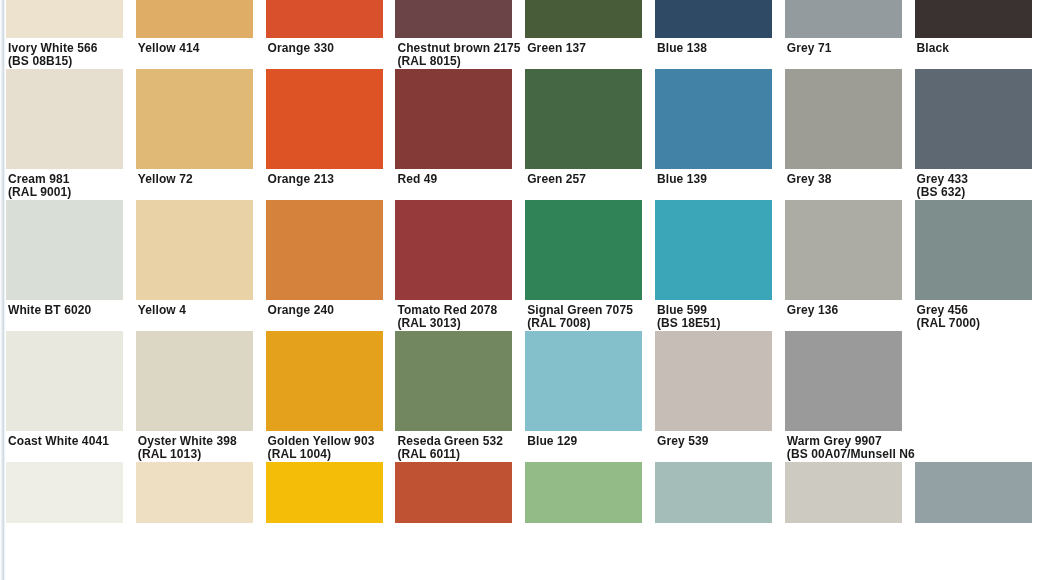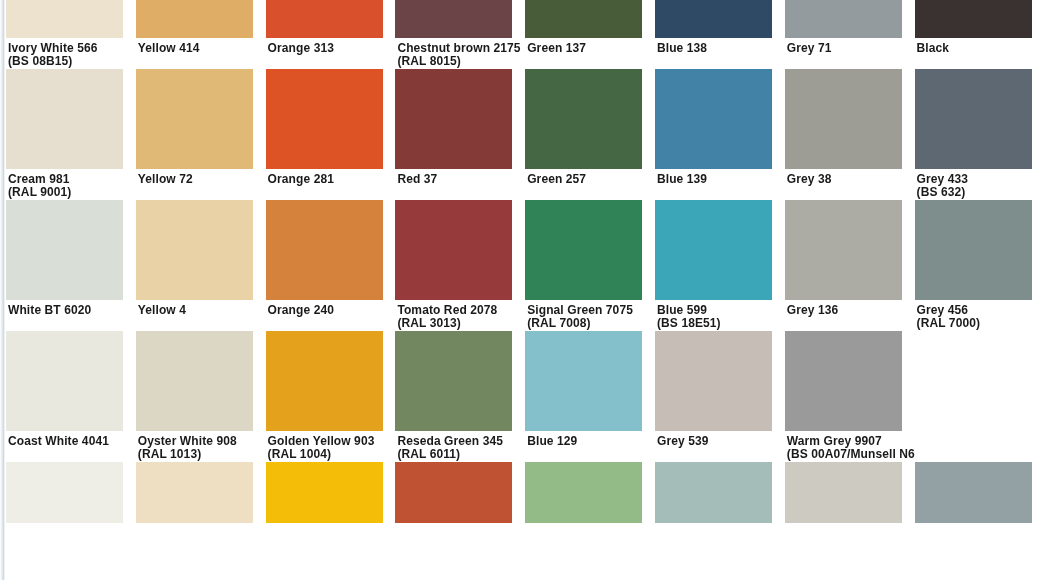--- a/index.html
+++ b/index.html
@@ -98,21 +98,21 @@
         </div>
         <div class="cell">
           <div class="swatch" style="height: 48px; background: rgb(224, 173, 102);"></div>
           <div class="caption">
             <span class="cap-line">Yellow 414</span>
           </div>
         </div>
         <div class="cell">
           <div class="swatch" style="height: 48px; background: rgb(216, 80, 44);"></div>
           <div class="caption">
-            <span class="cap-line">Orange 313</span>
+            <span class="cap-line">Orange 330</span>
           </div>
         </div>
         <div class="cell">
           <div class="swatch" style="height: 48px; background: rgb(107, 68, 72);"></div>
           <div class="caption">
             <span class="cap-line">Chestnut brown 2175</span>
             <span class="cap-line">(RAL 8015)</span>
           </div>
         </div>
         <div class="cell">
@@ -150,27 +150,27 @@
         </div>
         <div class="cell">
           <div class="swatch" style="height: 100px; background: rgb(224, 185, 118);"></div>
           <div class="caption">
             <span class="cap-line">Yellow 72</span>
           </div>
         </div>
         <div class="cell">
           <div class="swatch" style="height: 100px; background: rgb(221, 83, 38);"></div>
           <div class="caption">
-            <span class="cap-line">Orange 281</span>
+            <span class="cap-line">Orange 213</span>
           </div>
         </div>
         <div class="cell">
           <div class="swatch" style="height: 100px; background: rgb(132, 59, 55);"></div>
           <div class="caption">
-            <span class="cap-line">Red 37</span>
+            <span class="cap-line">Red 49</span>
           </div>
         </div>
         <div class="cell">
           <div class="swatch" style="height: 100px; background: rgb(70, 103, 67);"></div>
           <div class="caption">
             <span class="cap-line">Green 257</span>
           </div>
         </div>
         <div class="cell">
           <div class="swatch" style="height: 100px; background: rgb(66, 130, 166);"></div>
@@ -249,35 +249,35 @@
       <div class="row row-tall">
         <div class="cell">
           <div class="swatch" style="height: 100px; background: rgb(232, 232, 223);"></div>
           <div class="caption">
             <span class="cap-line">Coast White 4041</span>
           </div>
         </div>
         <div class="cell">
           <div class="swatch" style="height: 100px; background: rgb(220, 214, 196);"></div>
           <div class="caption">
-            <span class="cap-line">Oyster White 908</span>
+            <span class="cap-line">Oyster White 398</span>
             <span class="cap-line">(RAL 1013)</span>
           </div>
         </div>
         <div class="cell">
           <div class="swatch" style="height: 100px; background: rgb(228, 162, 28);"></div>
           <div class="caption">
             <span class="cap-line">Golden Yellow 903</span>
             <span class="cap-line">(RAL 1004)</span>
           </div>
         </div>
         <div class="cell">
           <div class="swatch" style="height: 100px; background: rgb(114, 134, 95);"></div>
           <div class="caption">
-            <span class="cap-line">Reseda Green 345</span>
+            <span class="cap-line">Reseda Green 532</span>
             <span class="cap-line">(RAL 6011)</span>
           </div>
         </div>
         <div class="cell">
           <div class="swatch" style="height: 100px; background: rgb(132, 192, 203);"></div>
           <div class="caption">
             <span class="cap-line">Blue 129</span>
           </div>
         </div>
         <div class="cell">

